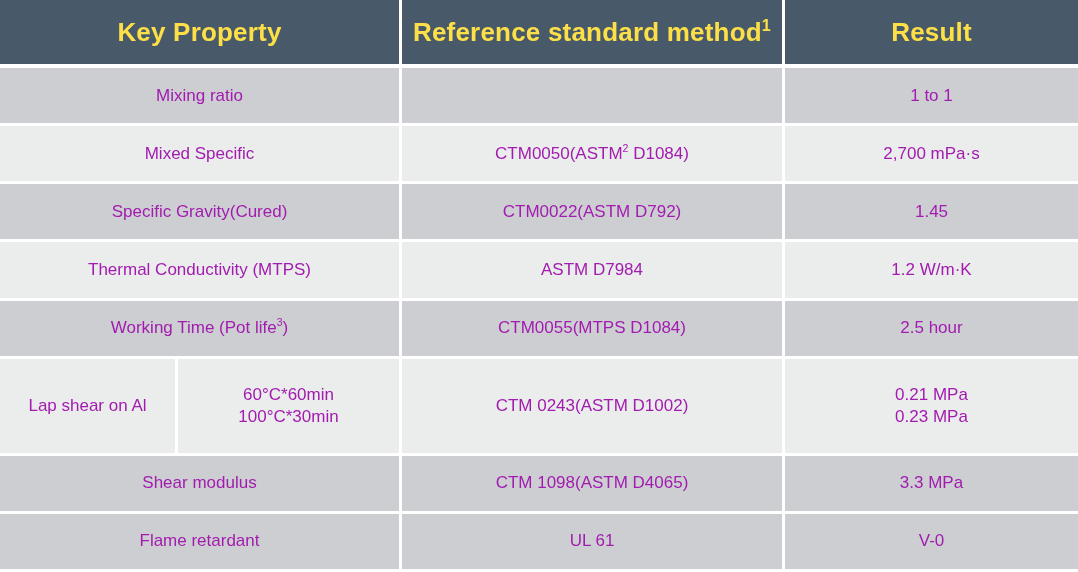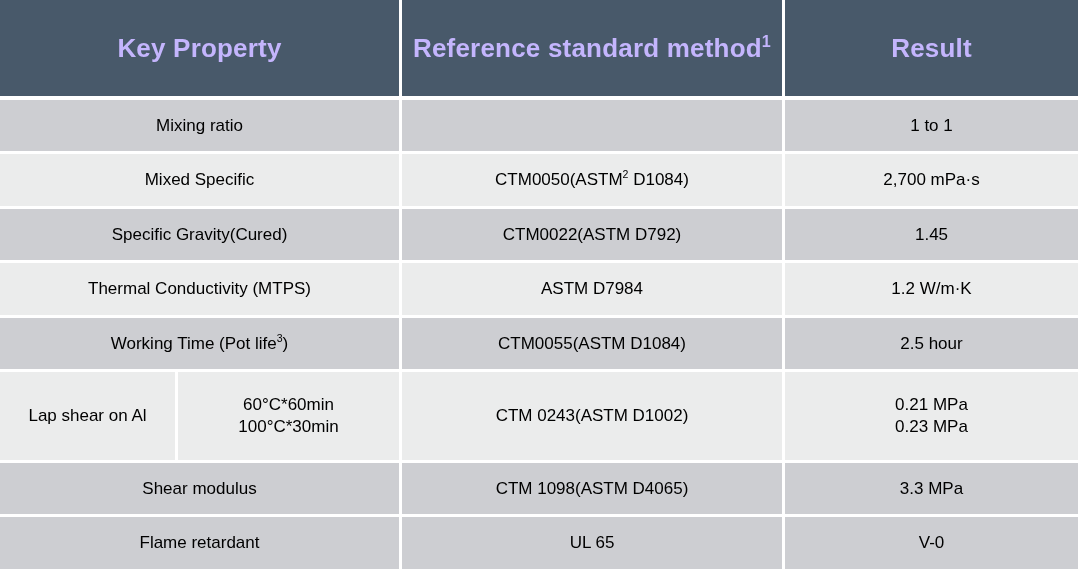--- a/index.html
+++ b/index.html
@@ -18,40 +18,40 @@
     width: 1078px;
     height: 572px;
     border-collapse: separate;
     border-spacing: 0;
     table-layout: fixed;
   }
 
   
   thead th {
     background: #48596a;
-    color: #c4b5fd;
+    color: #fde047;
     font-size: 26px;
     font-weight: bold;
     text-align: center;
     vertical-align: middle;
     padding: 6px 8px;
-    height: 100px;
+    height: 68px;
     box-sizing: border-box;
     border-right: 3px solid #ffffff;
     border-bottom: 4px solid #ffffff;
     line-height: 1.16;
     letter-spacing: 0.2px;
   }
   thead th.last-col { border-right: none; }
 
   
   tbody td {
     text-align: center;
     vertical-align: middle;
-    color: #000000;
+    color: #a21caf;
     font-size: 17px;
     line-height: 1.28;
     padding: 4px 22px;
     box-sizing: border-box;
     border-right: 3px solid #ffffff;
     border-bottom: 3px solid #ffffff;
     white-space: pre-line;
   }
   tbody td.last-col { border-right: none; }
 
@@ -110,35 +110,35 @@
         <td>CTM0022(ASTM D792)</td>
         <td class="last-col">1.45</td>
       </tr>
       <tr class="band-light">
         <td colspan="2">Thermal Conductivity (MTPS)</td>
         <td>ASTM D7984</td>
         <td class="last-col">1.2 W/m·K</td>
       </tr>
       <tr class="band-dark">
         <td colspan="2">Working Time (Pot life<sup>3</sup>)</td>
-        <td>CTM0055(ASTM D1084)</td>
+        <td>CTM0055(MTPS D1084)</td>
         <td class="last-col">2.5 hour</td>
       </tr>
       <tr class="band-light">
         <td class="split-label">Lap shear on Al</td>
         <td>60°C*60min
 100°C*30min</td>
         <td>CTM 0243(ASTM D1002)</td>
         <td class="last-col">0.21 MPa
 0.23 MPa</td>
       </tr>
       <tr class="band-dark">
         <td colspan="2">Shear modulus</td>
         <td>CTM 1098(ASTM D4065)</td>
         <td class="last-col">3.3 MPa</td>
       </tr>
       <tr class="band-dark">
         <td colspan="2">Flame retardant</td>
-        <td>UL 65</td>
+        <td>UL 61</td>
         <td class="last-col">V-0</td>
       </tr>
     </tbody>
 </table>
 
 </body></html>

